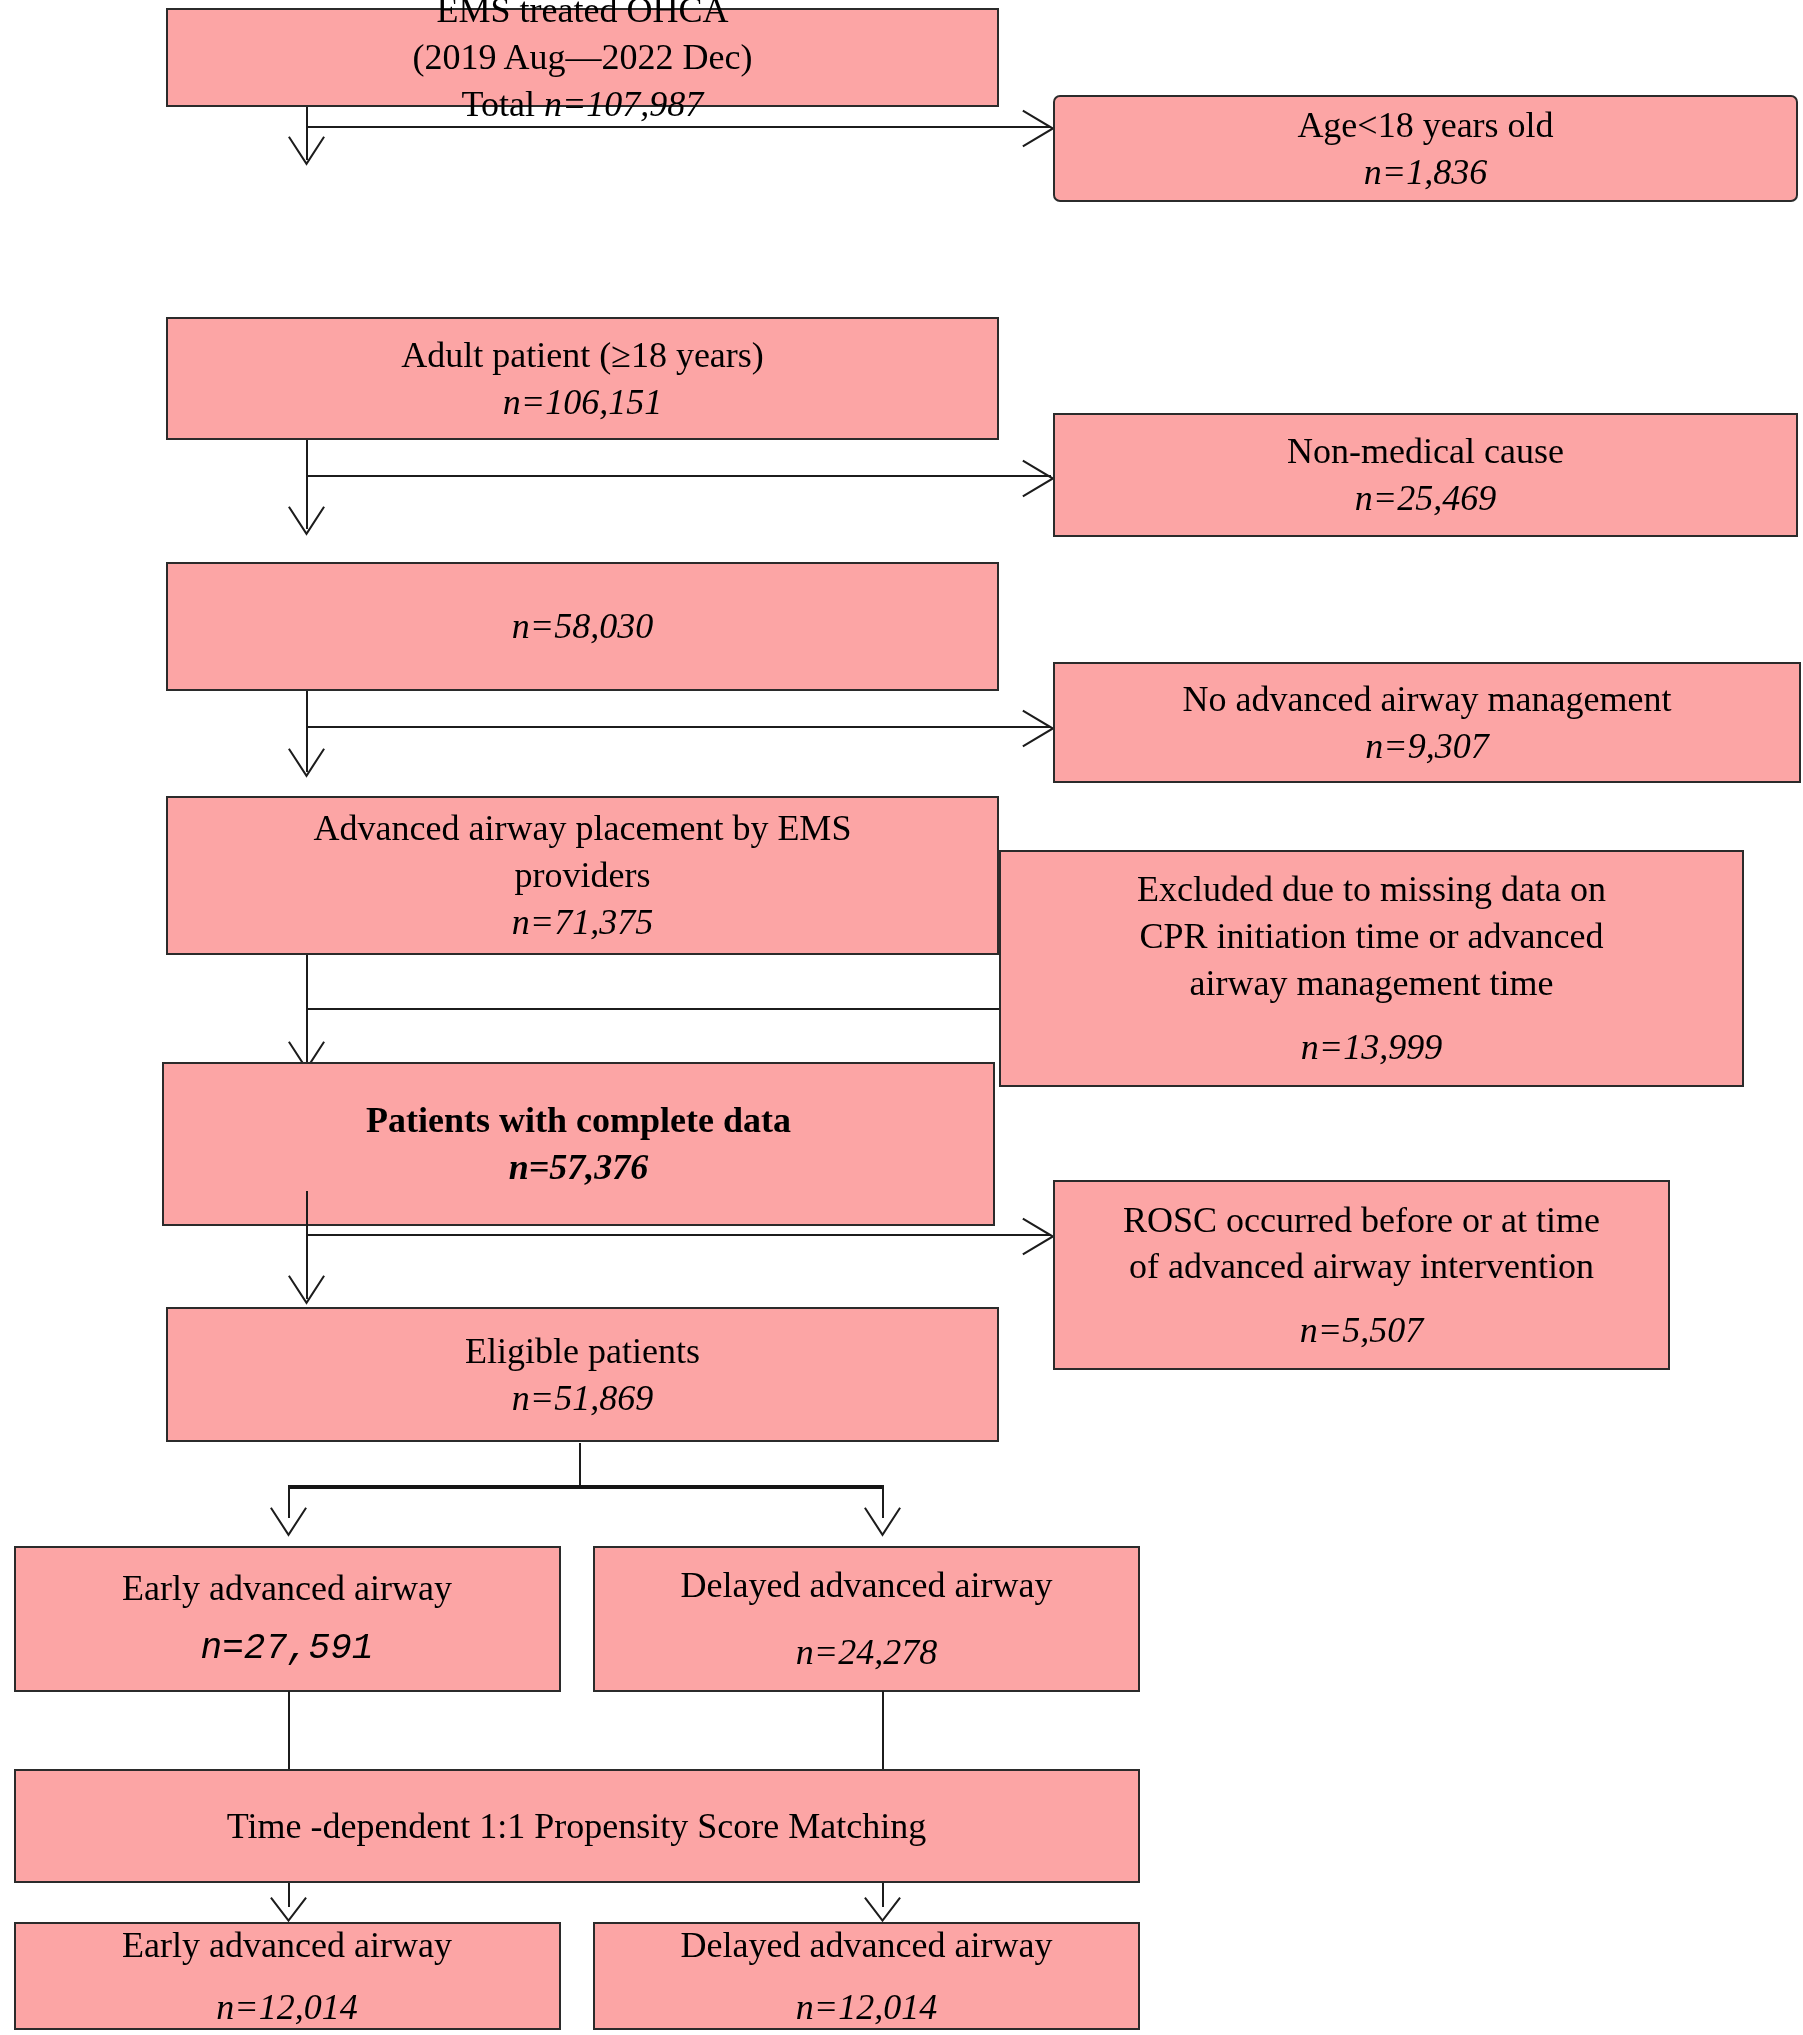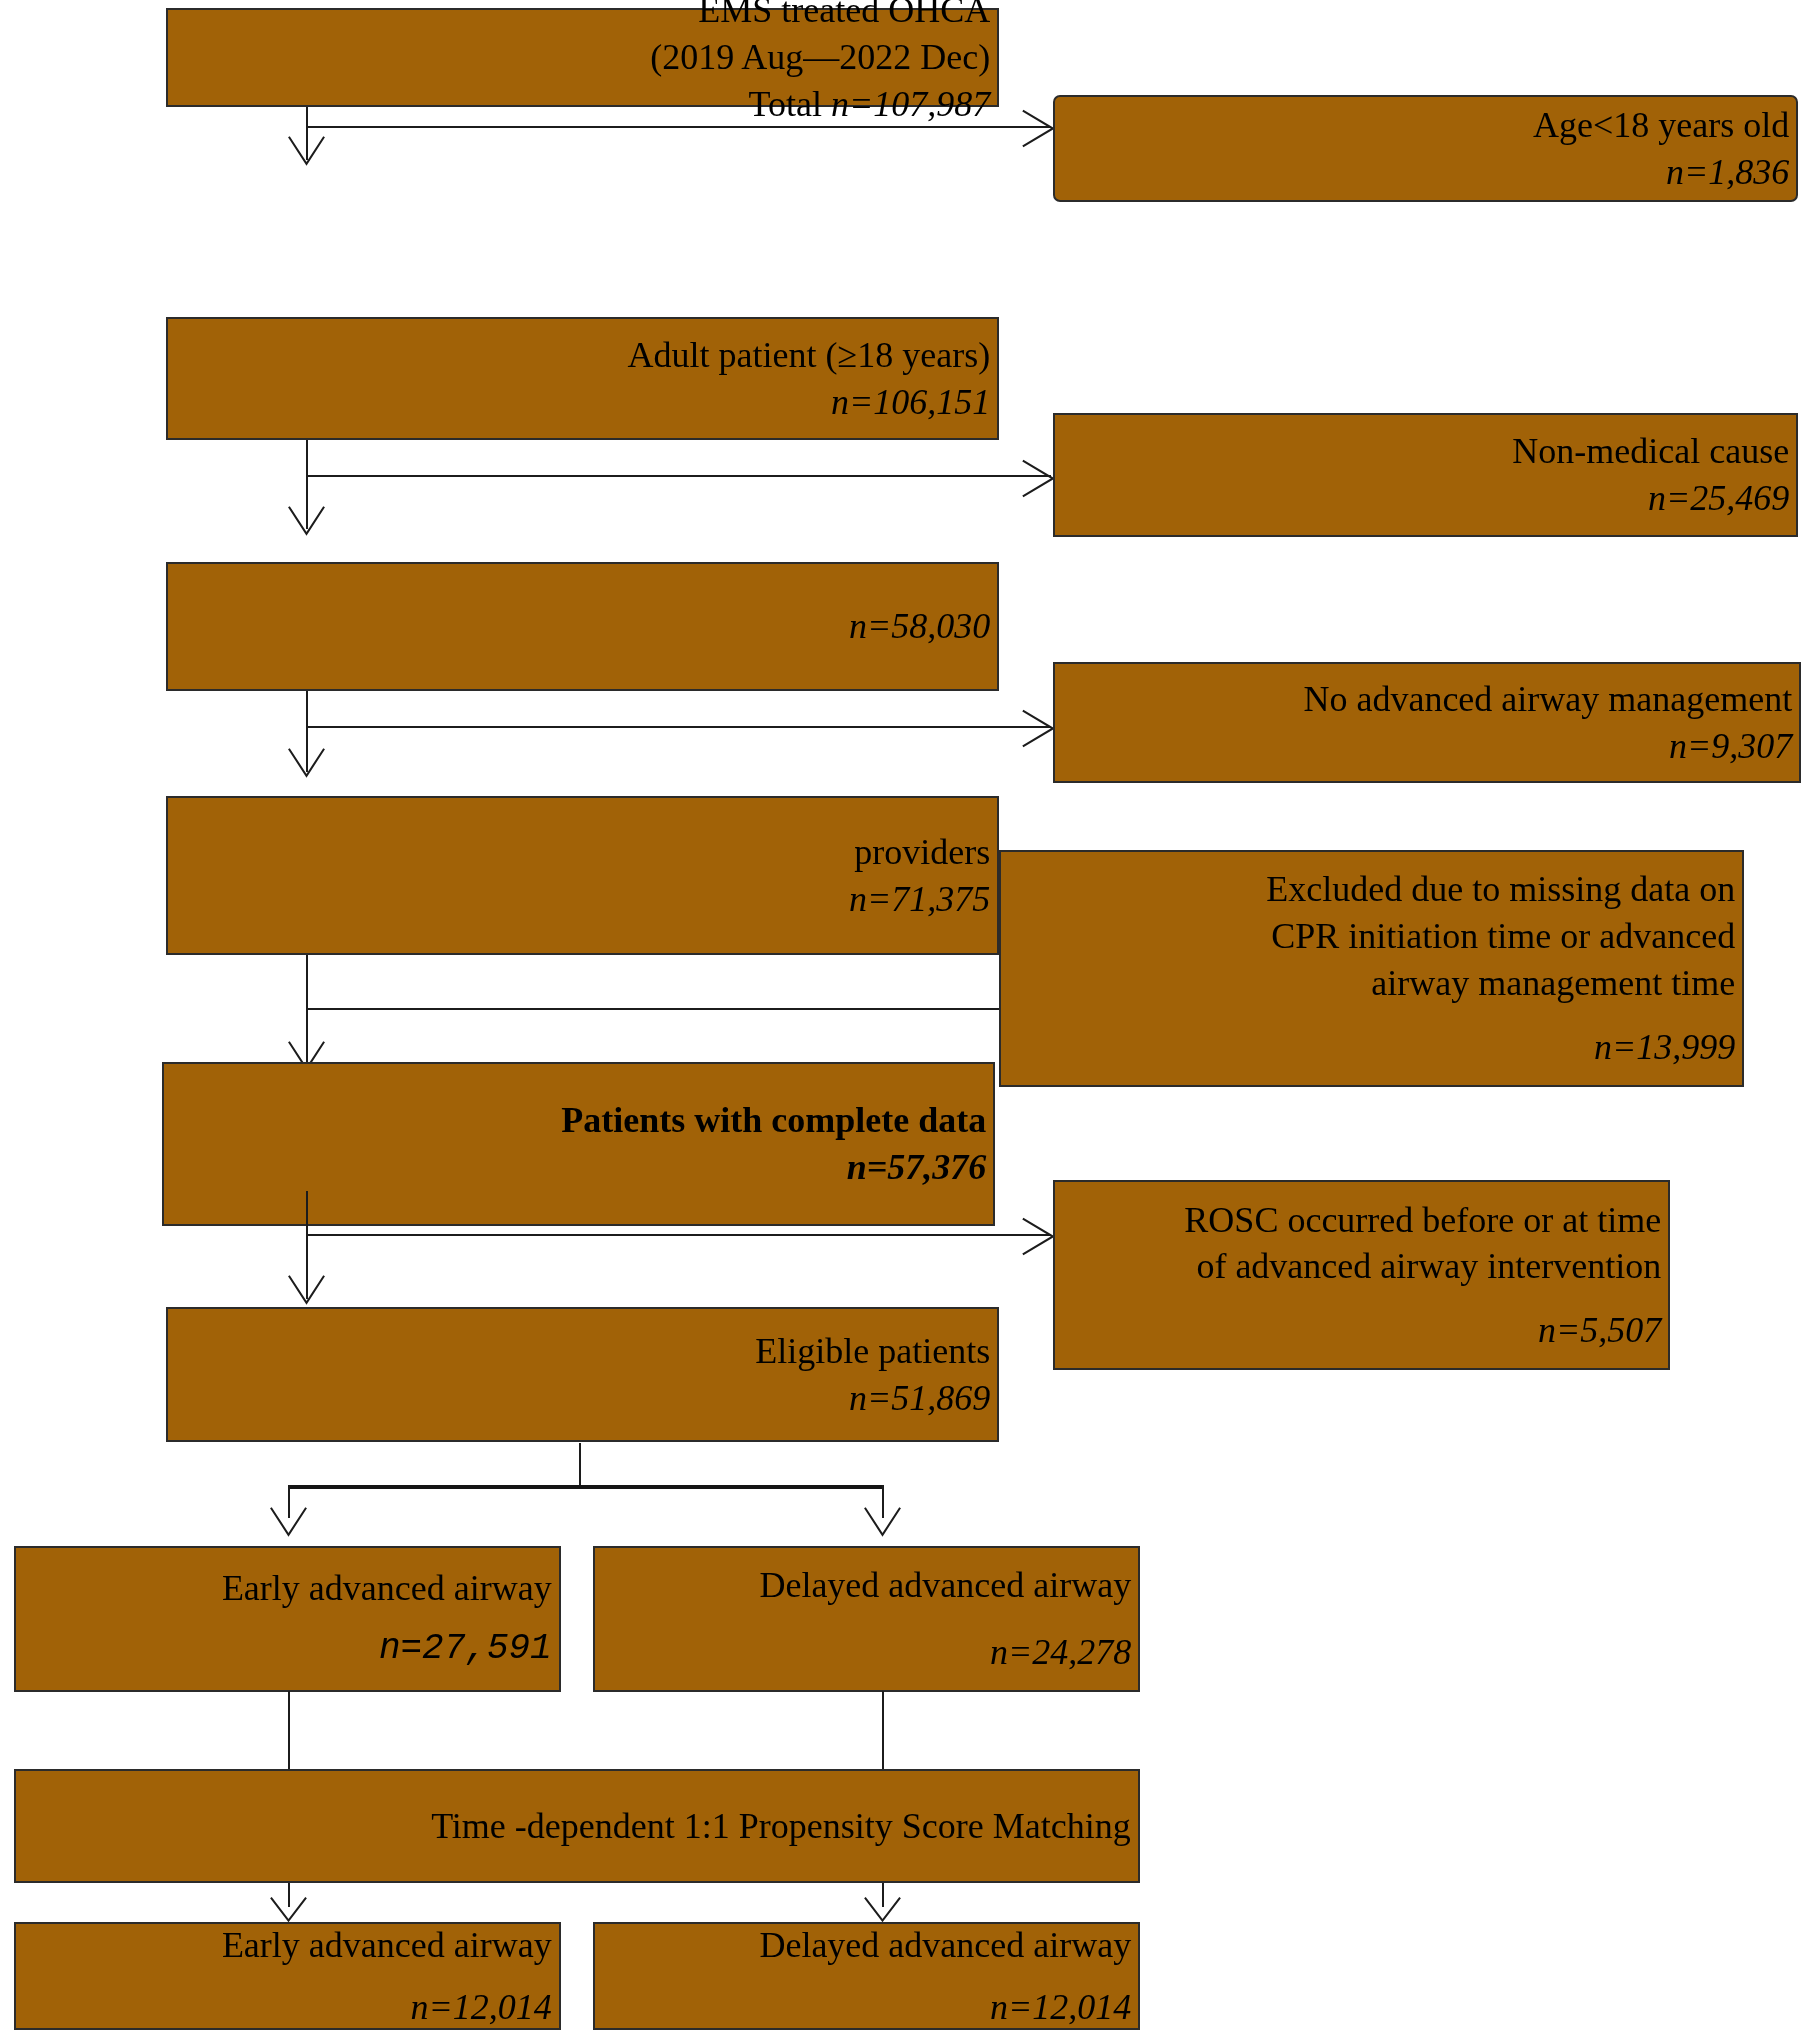--- a/index.html
+++ b/index.html
@@ -14,24 +14,24 @@
     width:1804px;
     height:2035px;
     background:#fff;
     overflow:hidden;
   }
   
   .box{
     position:absolute;
     box-sizing:border-box;
     border:2px solid #2b2b2b;
-    background:#a16207;
+    background:#fca5a5;
     display:flex;
     flex-direction:column;
-    align-items:flex-end;
+    align-items:center;
     justify-content:center;
     text-align:center;
     line-height:1.30;
     font-size:36px;
     padding:2.7px 6.8px;
   }
   .box .ln{display:block;white-space:nowrap;}
   .ital{font-style:italic;}
   
   .vline{position:absolute;background:#1c1c1c;width:2px;}
@@ -109,20 +109,21 @@
         <path d="M4,4 L30,44 L56,4" fill="none" stroke="#1c1c1c" stroke-width="3"></path>
       </svg>
   </div>
 
   <div class="box" style="left:1053px; top:662px; width:748px; height:121px;">
     <span class="ln">No advanced airway management</span>
     <span class="ln ital">n=9,307</span>
   </div>
 
   <div class="box" style="left:166px; top:796px; width:833px; height:159px;">
+    <span class="ln">Advanced airway placement by EMS</span>
     <span class="ln">providers</span>
     <span class="ln ital">n=71,375</span>
   </div>
 
   <div class="vline" style="left:306px; top:955px; height:110px;"></div>
   <div class="hline" style="left:306px; top:1008px; width:745px;"></div>
   <div class="arrow" style="left:1016px; top:990px;">
     <svg width="41" height="41" viewBox="0 0 60 60">
         <path d="M10,4 L54,30 L10,56" fill="none" stroke="#1c1c1c" stroke-width="3"></path>
       </svg>

